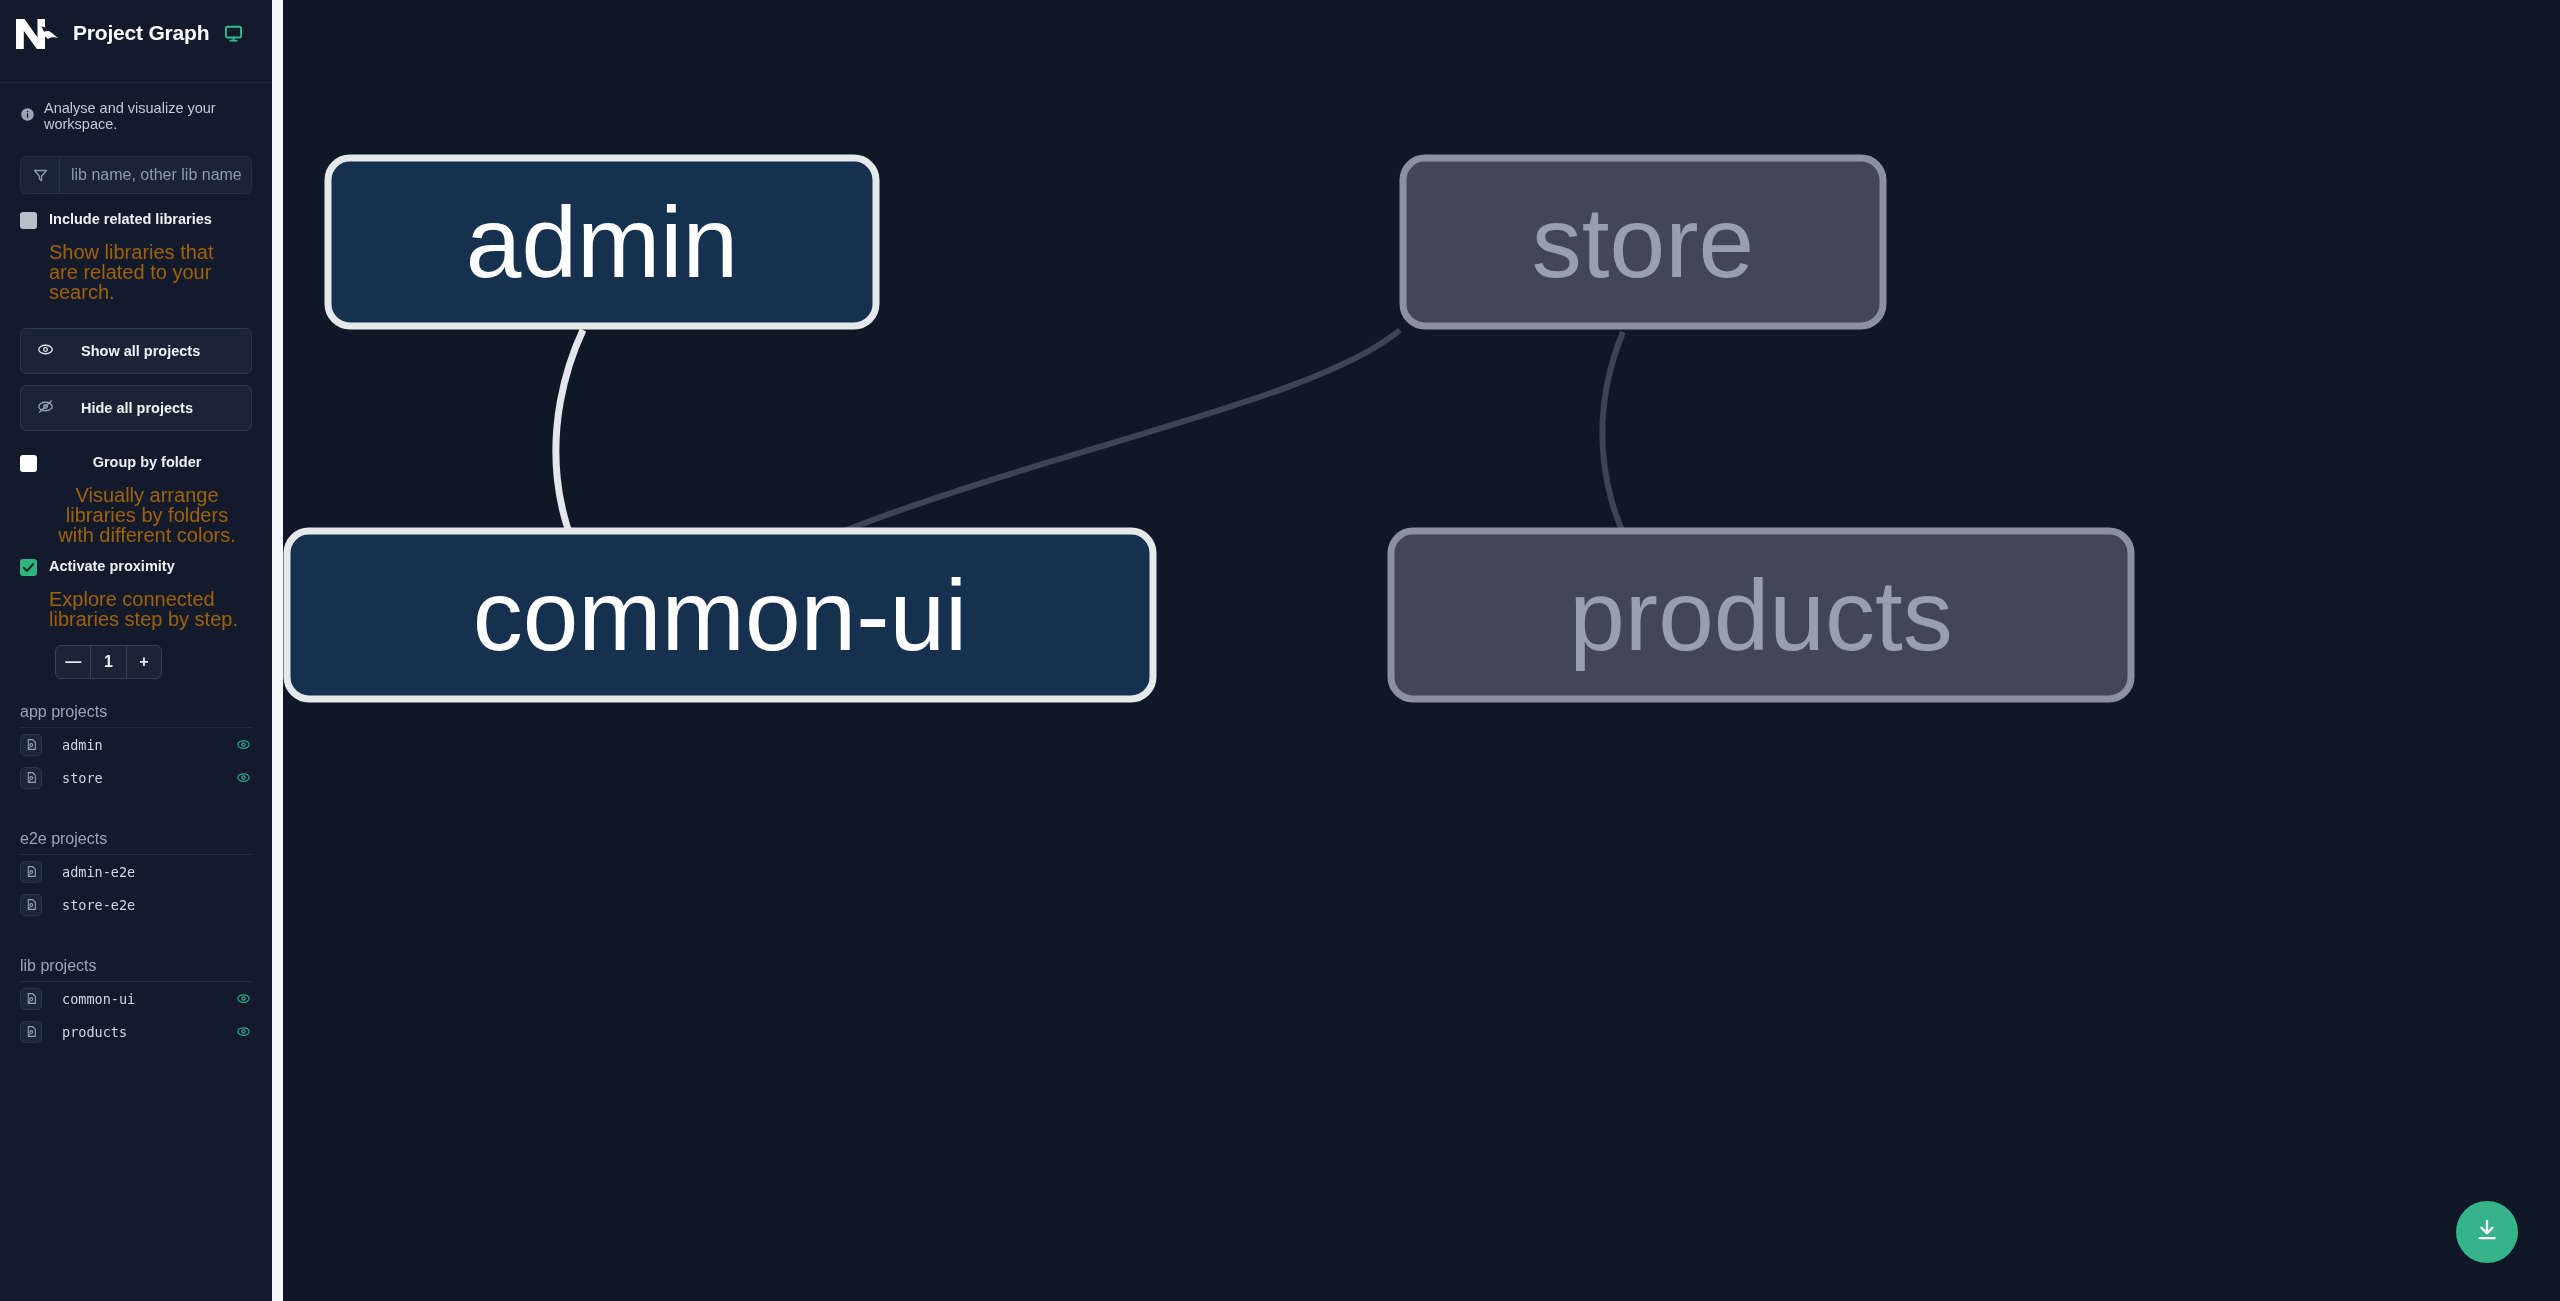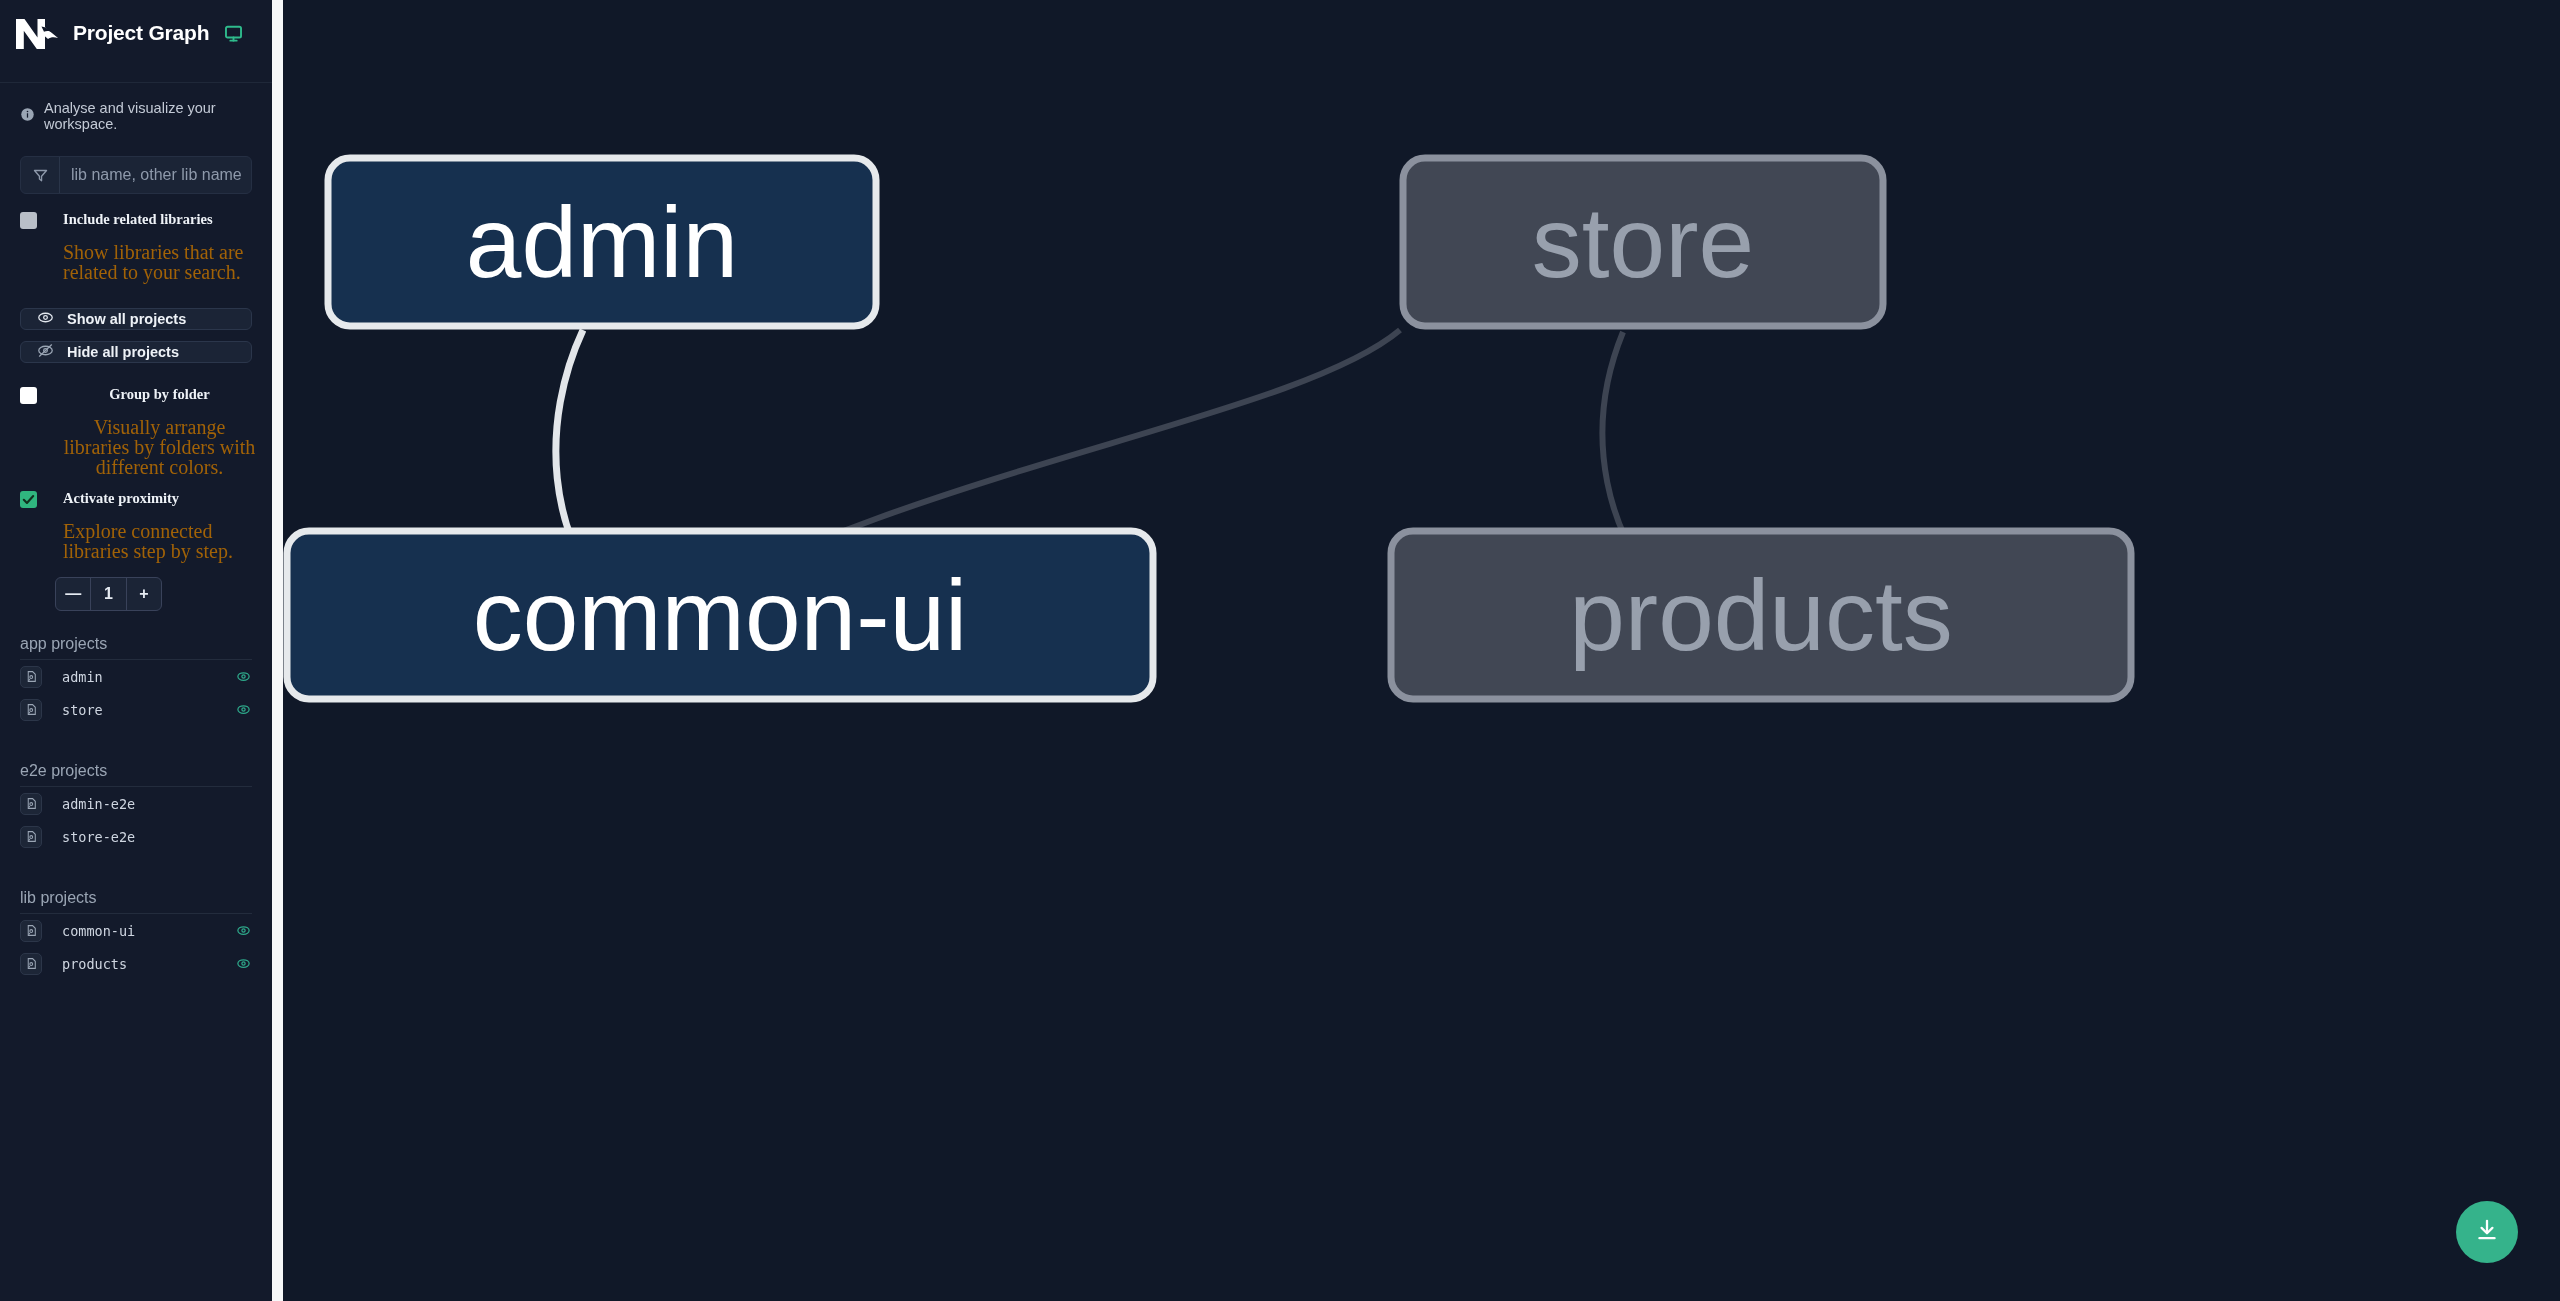--- a/index.html
+++ b/index.html
@@ -81,23 +81,22 @@
     color: #8e99ab;
     font-size: 16px;
     font-family: "Liberation Sans", sans-serif;
     padding-left: 11px;
   }
   .search-input::placeholder { color: #8e99ab; opacity: 1; }
 
   .chk-row {
     display: flex;
     padding: 16px 16px 0 20px;
-    gap: 26px;
+    gap: 12px;
     align-items: flex-start;
-    font-family: Liberation Serif, serif;
   }
   .chkbox {
     width: 17px; height: 17px;
     flex: 0 0 17px;
     border-radius: 3px;
     margin-top: 2px;
     position: relative;
   }
   .chkbox.off { background: #b9bfc8; }
   .chkbox.off-white { background: #ffffff; }
@@ -112,28 +111,28 @@
   .chk-text .chk-desc {
     font-size: 20px;
     color: #a16207;
     line-height: 20px;
     margin-top: 14px;
     max-width: 196px;
   }
 
   .sb-btn {
     margin: 0 20px;
-    height: 22px;
+    height: 46px;
     background: #1b2436;
     border: 1px solid #2b364b;
     border-radius: 6px;
     display: flex;
     align-items: center;
     padding-left: 16px;
-    gap: 13px;
+    gap: 27px;
     cursor: pointer;
   }
   .sb-btn .lbl { font-size: 14.5px; font-weight: bold; color: #eef2f7; }
   #btn-show-all { margin-top: 26px; }
   #btn-hide-all { margin-top: 11px; }
 
   .stepper {
     margin: 16px 0 0 55px;
     width: 107px;
     height: 34px;

